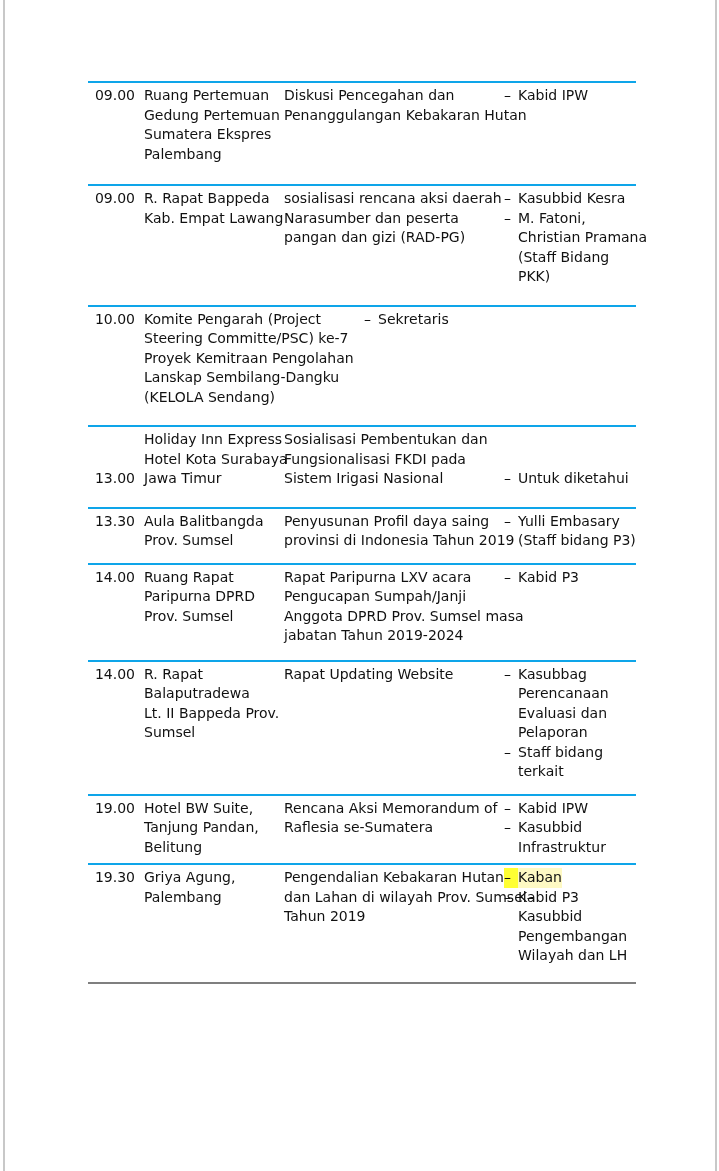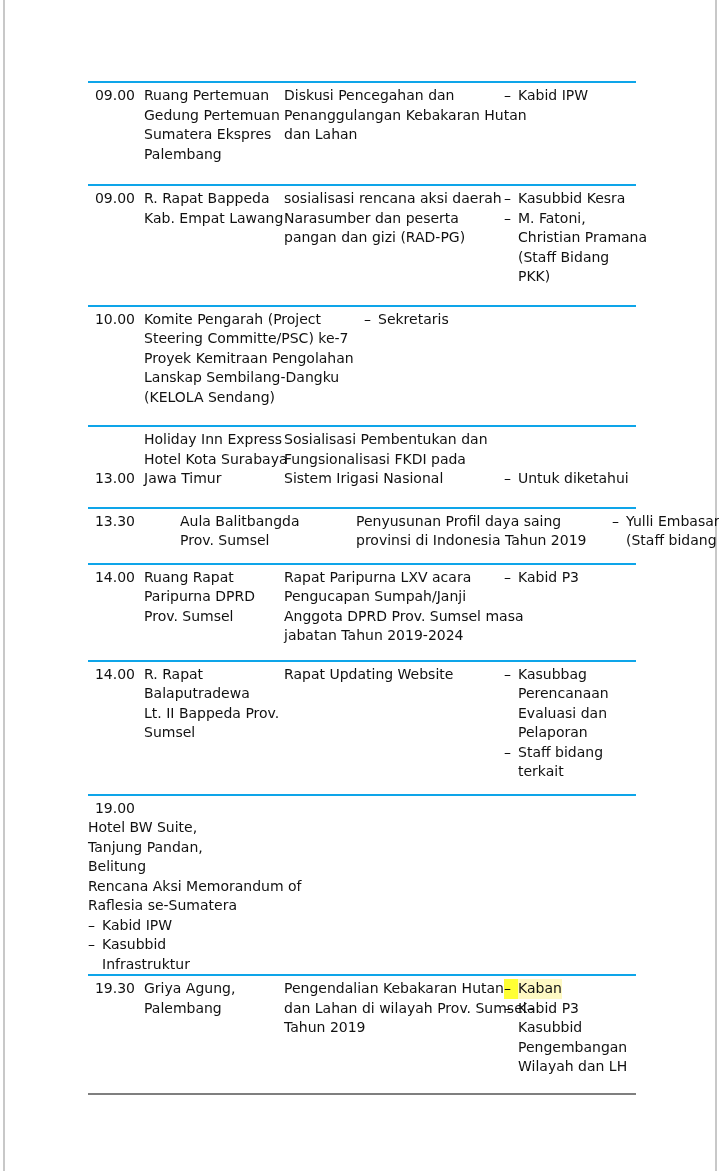--- a/index.html
+++ b/index.html
@@ -31,21 +31,20 @@
       <div class="c-time">09.00</div>
       <div class="c-place">
         <span class="line">Ruang Pertemuan</span>
         <span class="line">Gedung Pertemuan</span>
         <span class="line">Sumatera Ekspres</span>
         <span class="line">Palembang</span>
       </div>
       <div class="c-agenda">
         <span class="line">Diskusi Pencegahan dan</span>
         <span class="line">Penanggulangan Kebakaran Hutan</span>
-        <span class="line">dan Lahan</span>
       </div>
       <div class="c-att">
         <div class="att-item">
           <span class="dash">–</span>
           <div>
             <span class="line">Kabid IPW</span>
           </div>
         </div>
       </div>
     </div>
@@ -110,21 +109,21 @@
       </div>
       <div class="c-att">
         <div class="att-item">
           <span class="dash">–</span>
           <div>
             <span class="line">Untuk diketahui</span>
           </div>
         </div>
       </div>
     </div>
-    <div class="row" style="padding-bottom: 12px; gap: 36px;">
+    <div class="row" style="padding-bottom: 12px;">
       <div class="c-time">13.30</div>
       <div class="c-place">
         <span class="line">Aula Balitbangda</span>
         <span class="line">Prov. Sumsel</span>
       </div>
       <div class="c-agenda">
         <span class="line">Penyusunan Profil daya saing</span>
         <span class="line">provinsi di Indonesia Tahun 2019</span>
       </div>
       <div class="c-att">
@@ -182,21 +181,21 @@
         </div>
         <div class="att-item">
           <span class="dash">–</span>
           <div>
             <span class="line">Staff bidang</span>
             <span class="line">terkait</span>
           </div>
         </div>
       </div>
     </div>
-    <div class="row" style="padding-bottom: 0; flex-direction: column;">
+    <div class="row" style="padding-bottom: 6px;">
       <div class="c-time">19.00</div>
       <div class="c-place">
         <span class="line">Hotel BW Suite,</span>
         <span class="line">Tanjung Pandan,</span>
         <span class="line">Belitung</span>
       </div>
       <div class="c-agenda">
         <span class="line">Rencana Aksi Memorandum of</span>
         <span class="line">Raflesia se-Sumatera</span>
       </div>

